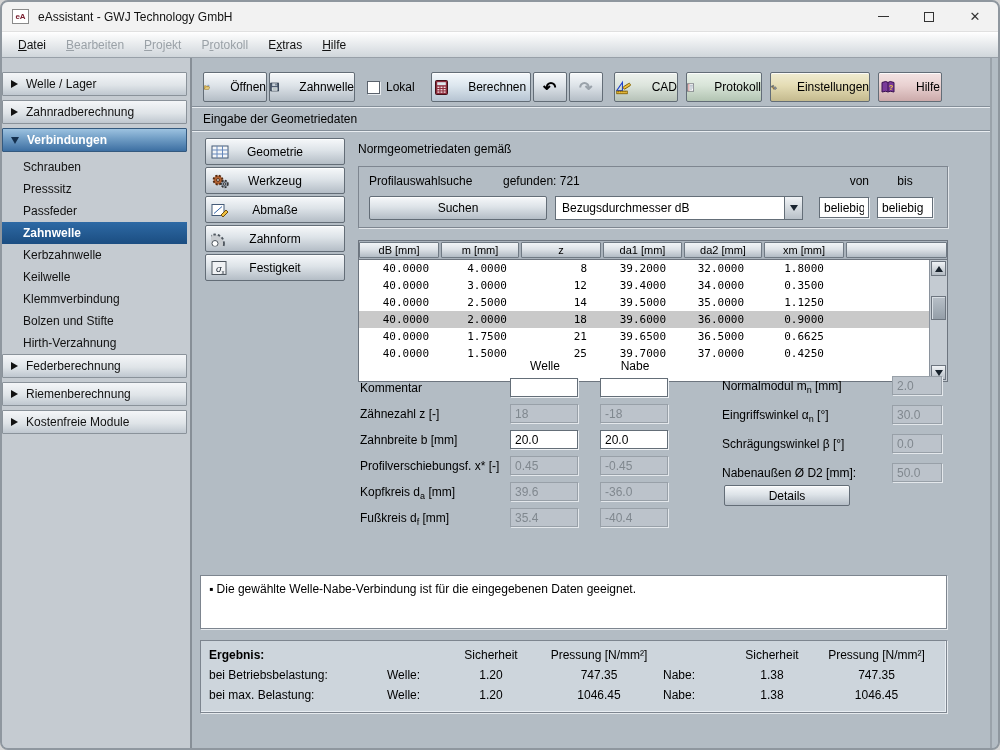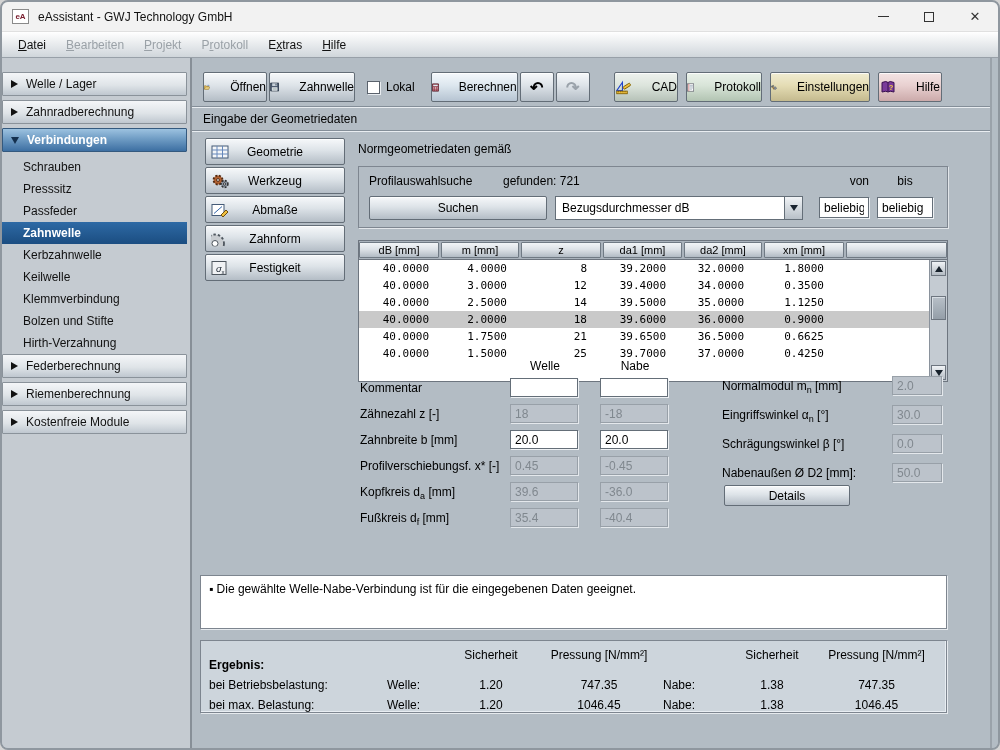--- a/index.html
+++ b/index.html
@@ -99,21 +99,21 @@
   sub { font-size:9px; }
 
   .details-btn { position:absolute; left:532px; top:427px; width:126px; height:21px; }
 
   .msgbox { position:absolute; left:8px; top:517px; width:747px; height:54px; background:#fff; border:1px solid #7d858f; box-shadow:1px 1px 0 #e6eaee; padding:6px 8px; }
 
   .results { position:absolute; left:8px; top:582px; width:747px; height:73px; background:#cdd5dc; border:1px solid #7d858f; box-shadow:inset -1px -1px 0 #e8edf2, 1px 1px 0 #e6eaee; padding:7px 8px 0 8px; }
   .res-grid { display:grid; grid-template-columns:178px 60px 88px 128px 66px 86px auto; row-gap:6px; }
   .res-c { white-space:nowrap; }
   .res-c.center { text-align:center; }
-  .res-title { font-weight:bold;margin-top:10px; }
+  .res-title { font-weight:bold; }
 </style>
 </head>
 <body>
 
 <div class="window">
 
   <div class="titlebar">
     <span class="appicon">
         <span class="appicon-txt">eA</span>
       </span>
@@ -215,21 +215,21 @@
               <rect x="3" y="7.5" width="9" height="5.5" fill="#eef1f4"></rect>
               <line x1="4" y1="9.5" x2="11" y2="9.5" stroke="#9aa"></line>
               <line x1="4" y1="11.2" x2="11" y2="11.2" stroke="#9aa"></line>
             </svg>
           <span>Zahnwelle</span>
         </button>
         <label class="chk">
           <span class="cbx"></span>
           <span>Lokal</span>
         </label>
-        <button class="btn tbtn tint-calc" style="width:87px;margin-left:8px">
+        <button class="btn tbtn tint-calc" style="width:100px;margin-left:8px">
           <svg width="13" height="15" viewBox="0 0 13 15">
               <rect x="0.5" y="0.5" width="12" height="14" rx="1" fill="#8c2c3c" stroke="#401018"></rect>
               <rect x="2.2" y="2.2" width="8.6" height="3" fill="#dde8ee"></rect>
               <g fill="#f0d8dc">
                 <rect x="2.4" y="6.6" width="2" height="1.4"></rect>
                 <rect x="5.5" y="6.6" width="2" height="1.4"></rect>
                 <rect x="8.6" y="6.6" width="2" height="1.4"></rect>
                 <rect x="2.4" y="9" width="2" height="1.4"></rect>
                 <rect x="5.5" y="9" width="2" height="1.4"></rect>
                 <rect x="8.6" y="9" width="2" height="1.4"></rect>

